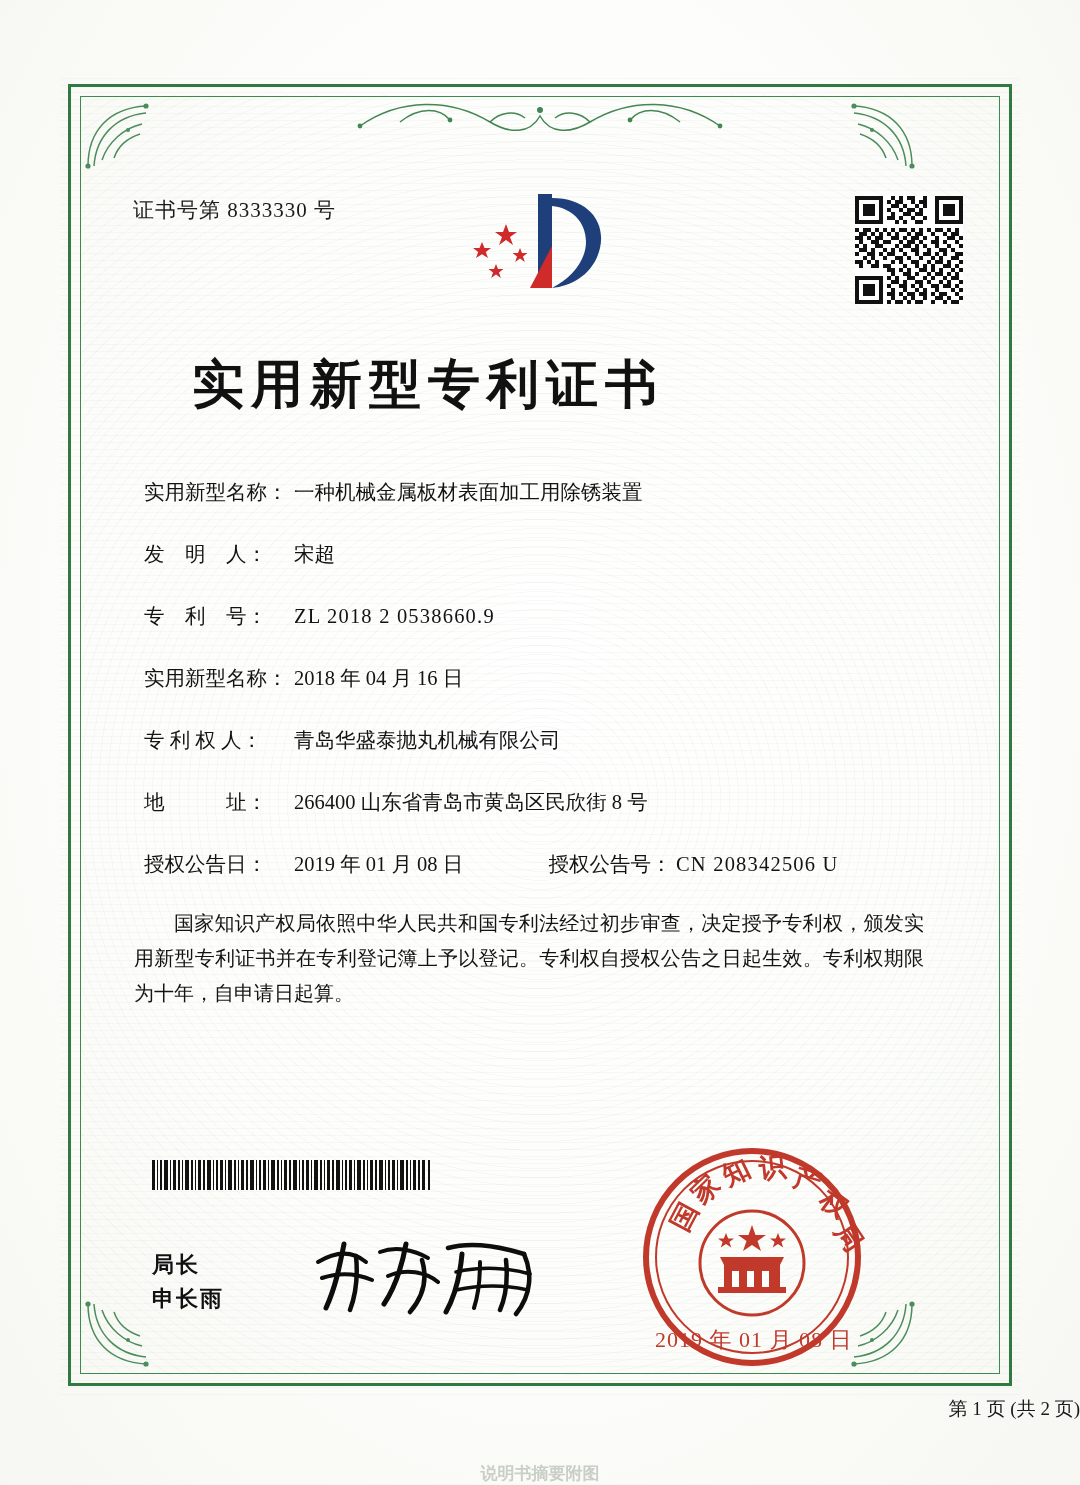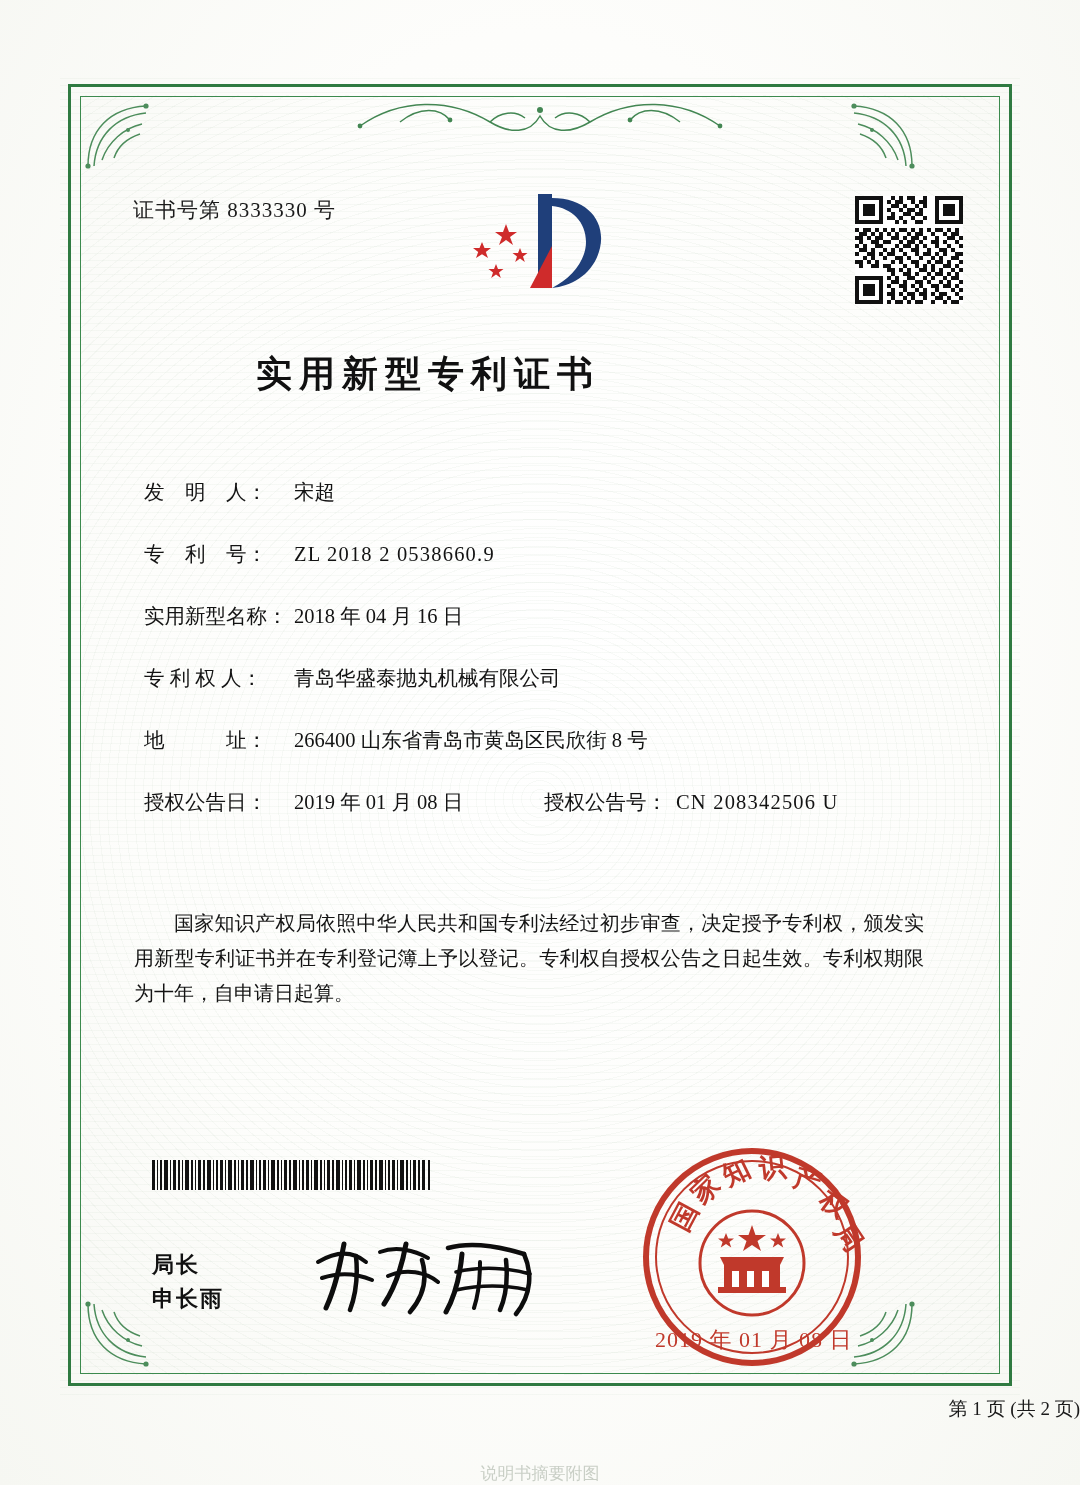--- a/index.html
+++ b/index.html
@@ -92,21 +92,21 @@
     left: 855px; top: 196px;
     width: 108px; height: 108px;
   }
   .qr svg { display:block; }
 
   .title {
     position: absolute;
     left: 0; top: 350px;
     width: 856px;
     text-align: center;
-    font-size: 36px;
+    font-size: 52px;
     font-weight: bold;
     letter-spacing: 7px;
     color: #111;
     font-family: "Liberation Serif", "DejaVu Serif", serif;
   }
 
   .fields {
     position: absolute;
     left: 144px; top: 478px;
     width: 800px;
@@ -127,20 +127,21 @@
     display: inline-block;
   }
   .f-value.mono {
     font-family: "Liberation Serif", "DejaVu Serif", serif;
     letter-spacing: 1.2px;
   }
   .pair-right {
     position: absolute;
     left: 400px;
     top: 0;
+    text-align: center;
   }
   .pair-right .f-label { width: 132px; }
 
   .para {
     position: absolute;
     left: 134px;
     width: 790px;
     font-size: 20px;
     line-height: 35px;
     color: #131313;
@@ -194,20 +195,21 @@
     font-size: 19px;
     color: #1a1a1a;
   }
   .footer-faint {
     position: absolute;
     left: 0; top: 1462px;
     width: 1080px;
     text-align: center;
     font-size: 17px;
     color: #c9cfc6;
+    font-weight: bold;
   }
 </style>
 </head>
 <body>
 
 <div class="page">
 
   <div class="texture"></div>
   <div class="texture2"></div>
 
@@ -515,20 +517,23 @@
           <rect x="22" y="26" width="1" height="1"></rect>
           <rect x="24" y="26" width="2" height="1"></rect>
       </g>
     </svg>
   </div>
 
   <div class="title">实用新型专利证书</div>
 
   <div class="fields">
     <div class="field-row">
+      <span class="f-label">实用新型名称：</span><span class="f-value">一种机械金属板材表面加工用除锈装置</span>
+    </div>
+    <div class="field-row">
       <span class="f-label">发　明　人：</span><span class="f-value">宋超</span>
     </div>
     <div class="field-row">
       <span class="f-label">专　利　号：</span><span class="f-value mono">ZL 2018 2 0538660.9</span>
     </div>
     <div class="field-row">
       <span class="f-label">实用新型名称：</span><span class="f-value">2018 年 04 月 16 日</span>
     </div>
     <div class="field-row">
       <span class="f-label">专 利 权 人：</span><span class="f-value">青岛华盛泰抛丸机械有限公司</span>

